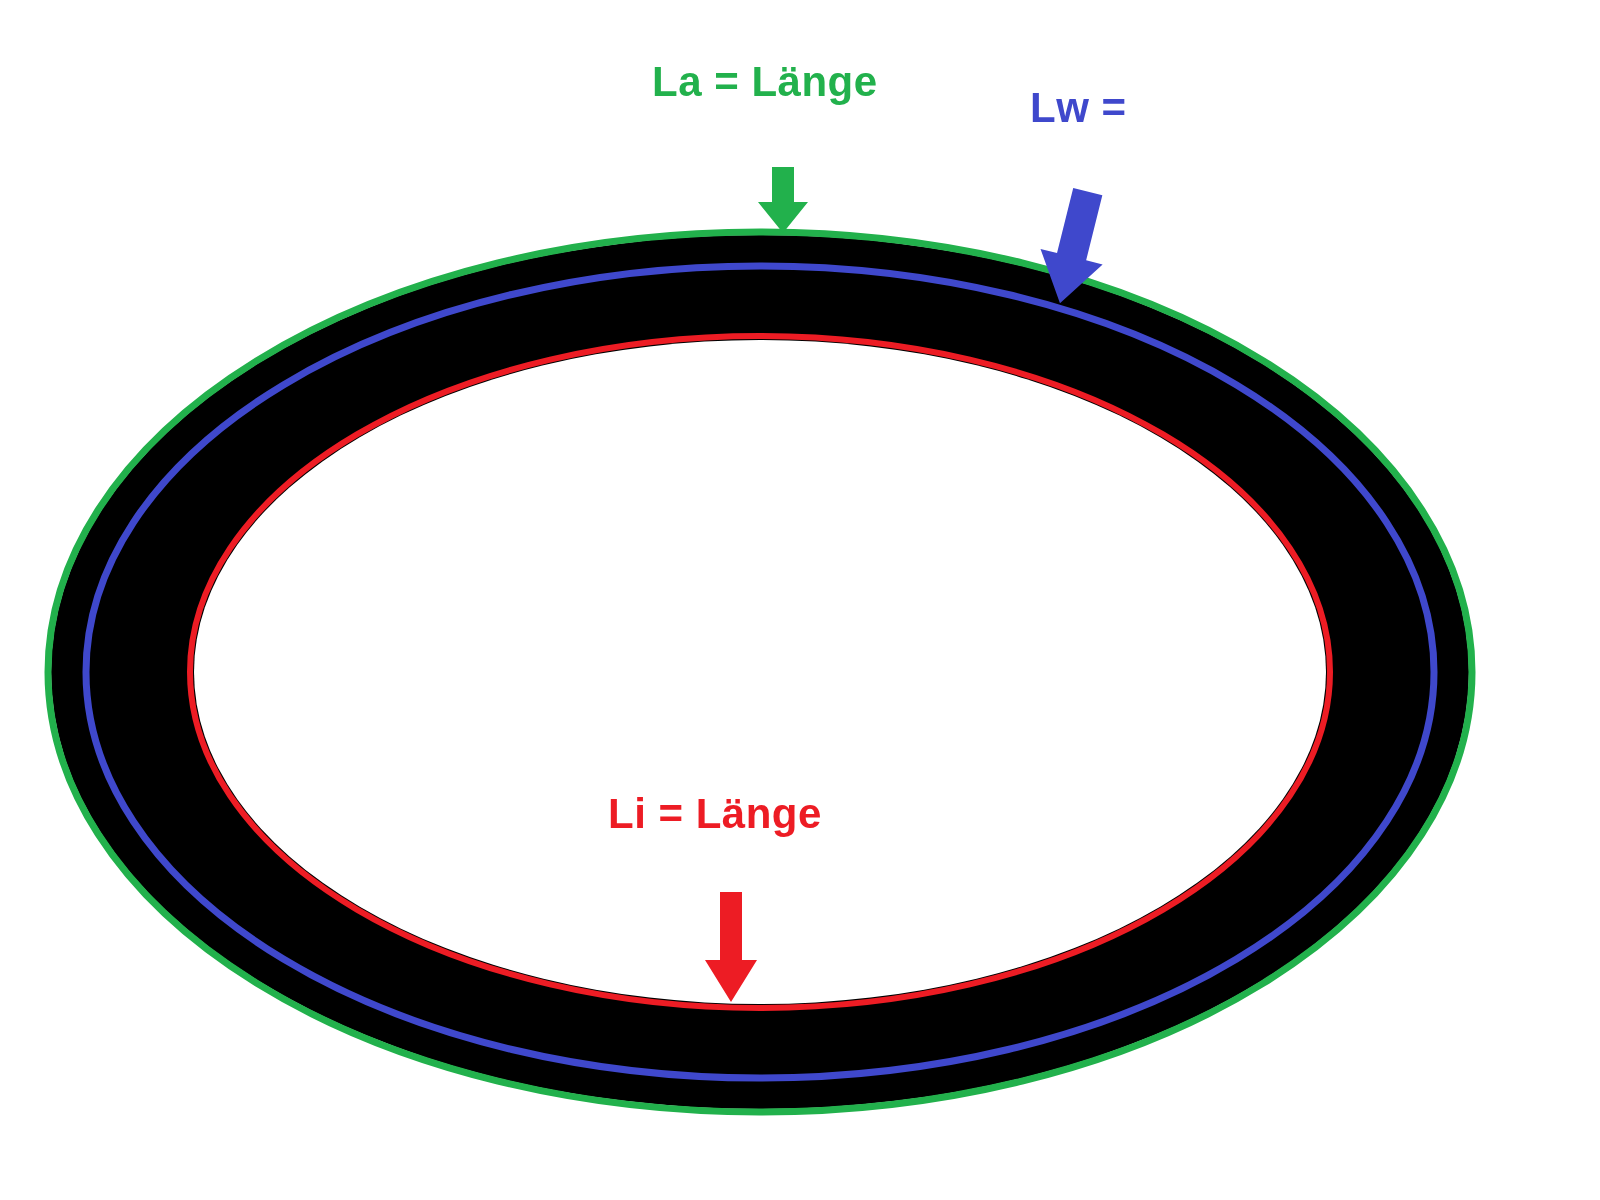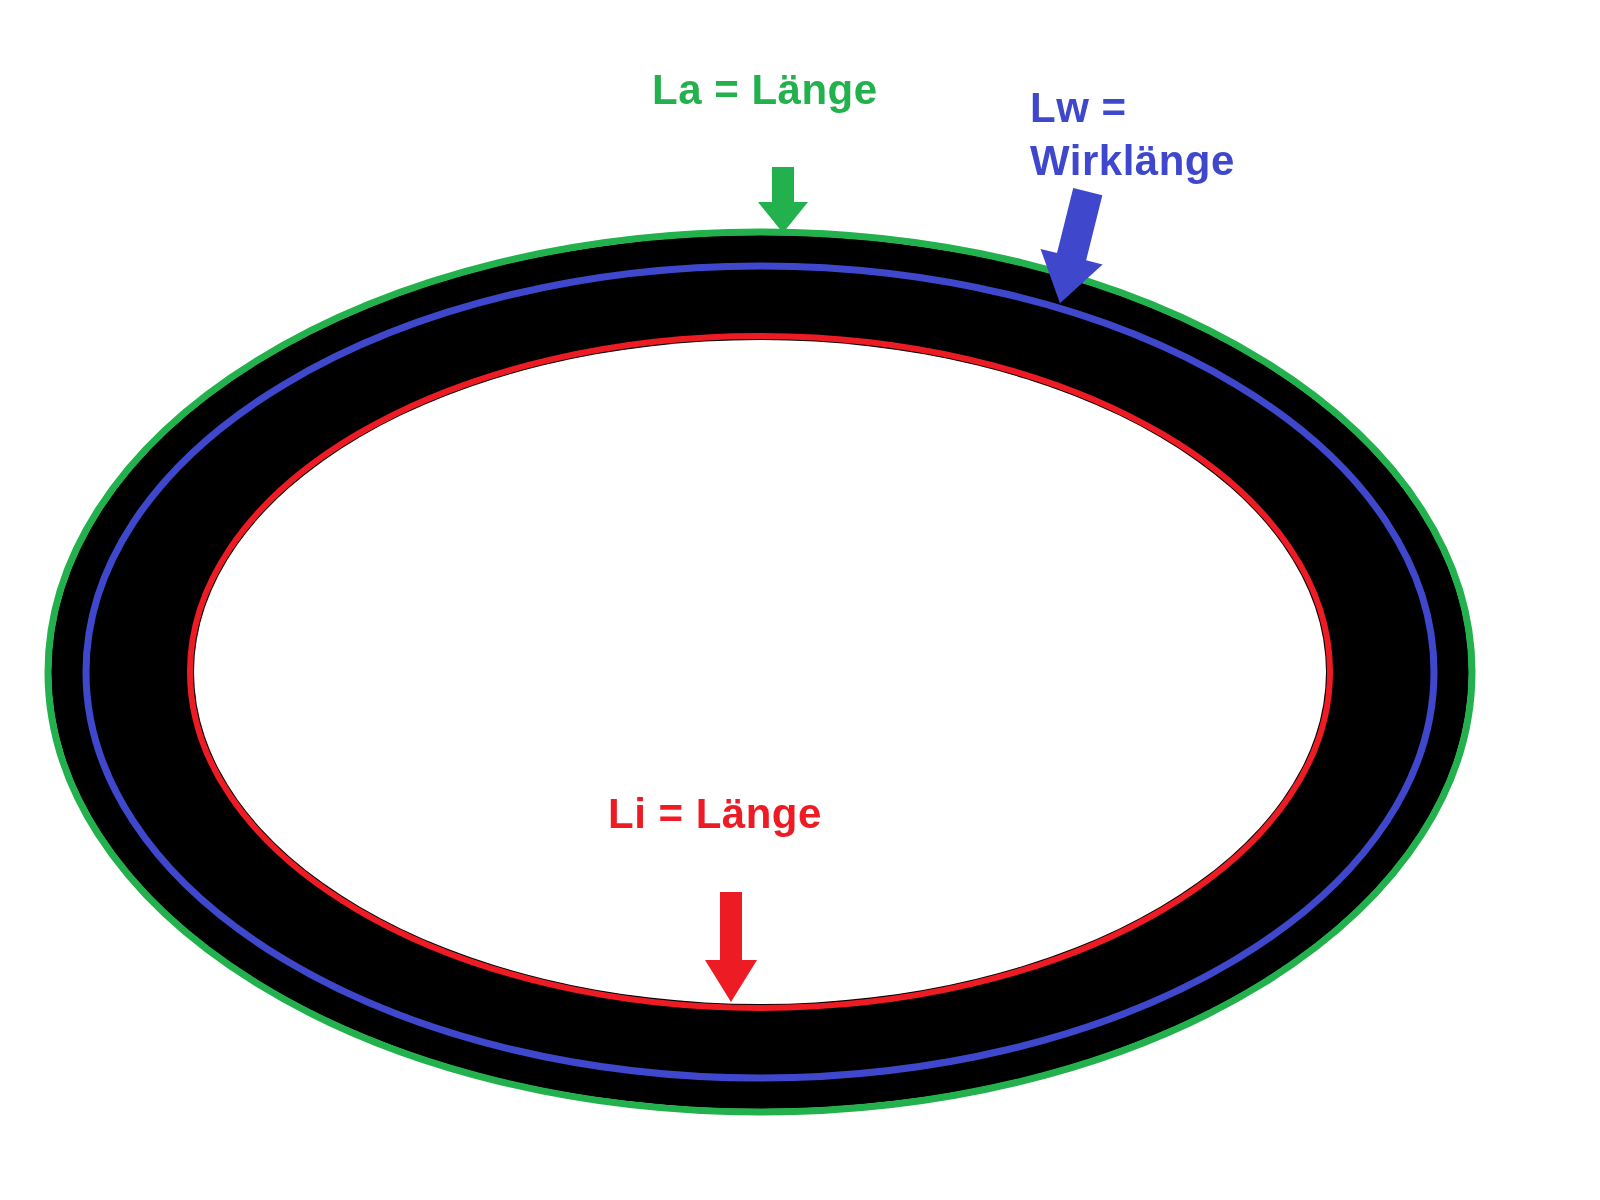--- a/index.html
+++ b/index.html
@@ -49,26 +49,25 @@
 
     <ellipse cx="760" cy="672" rx="570" ry="336" fill="none" stroke-width="6" stroke="#ed1c24"></ellipse>
 
     <polygon points="772,167 794,167 794,202 808,202 783,233 758,202 772,202" fill="#22b14c"></polygon>
 
     <polygon points="1059,190 1089,190 1089,257 1106,257 1074,305 1042,257 1059,257" transform="rotate(14 1074 247)" fill="#3f48cc"></polygon>
 
     <polygon points="720,892 742,892 742,960 757,960 731,1002 705,960 720,960" fill="#ed1c24"></polygon>
   </svg>
 
-  <div class="label label-green" style="left:652px; top:64px;">
+  <div class="label label-green" style="left:652px; top:56px;">
     <div>La = Länge</div>
   </div>
 
   <div class="label label-blue" style="left:1030px; top:82px;">
     <div>Lw =</div>
-    <div>Wirklänge</div>
   </div>
 
   <div class="label label-red" style="left:608px; top:788px;">
     <div>Li = Länge</div>
   </div>
 
 </div>
 
 </body></html>

